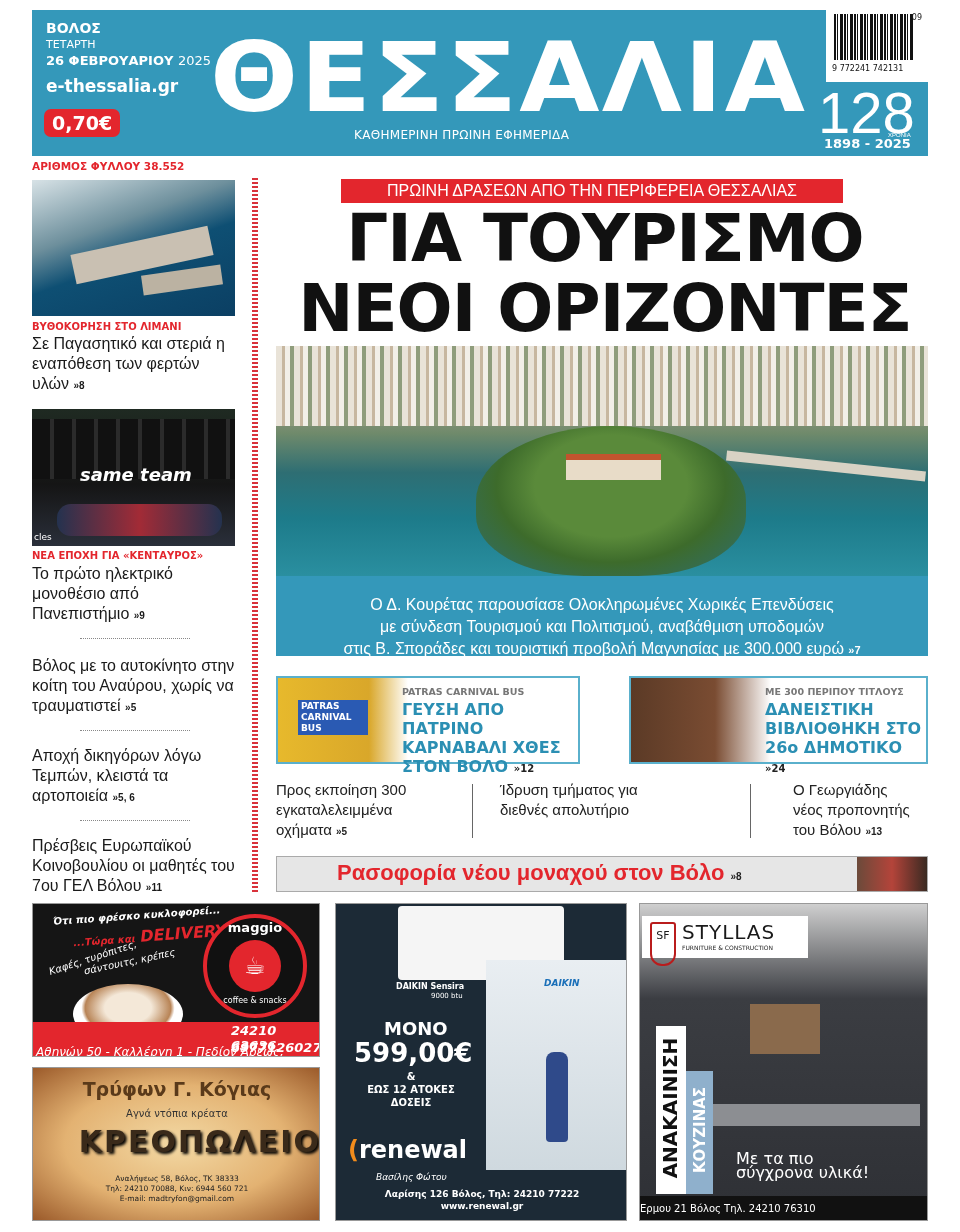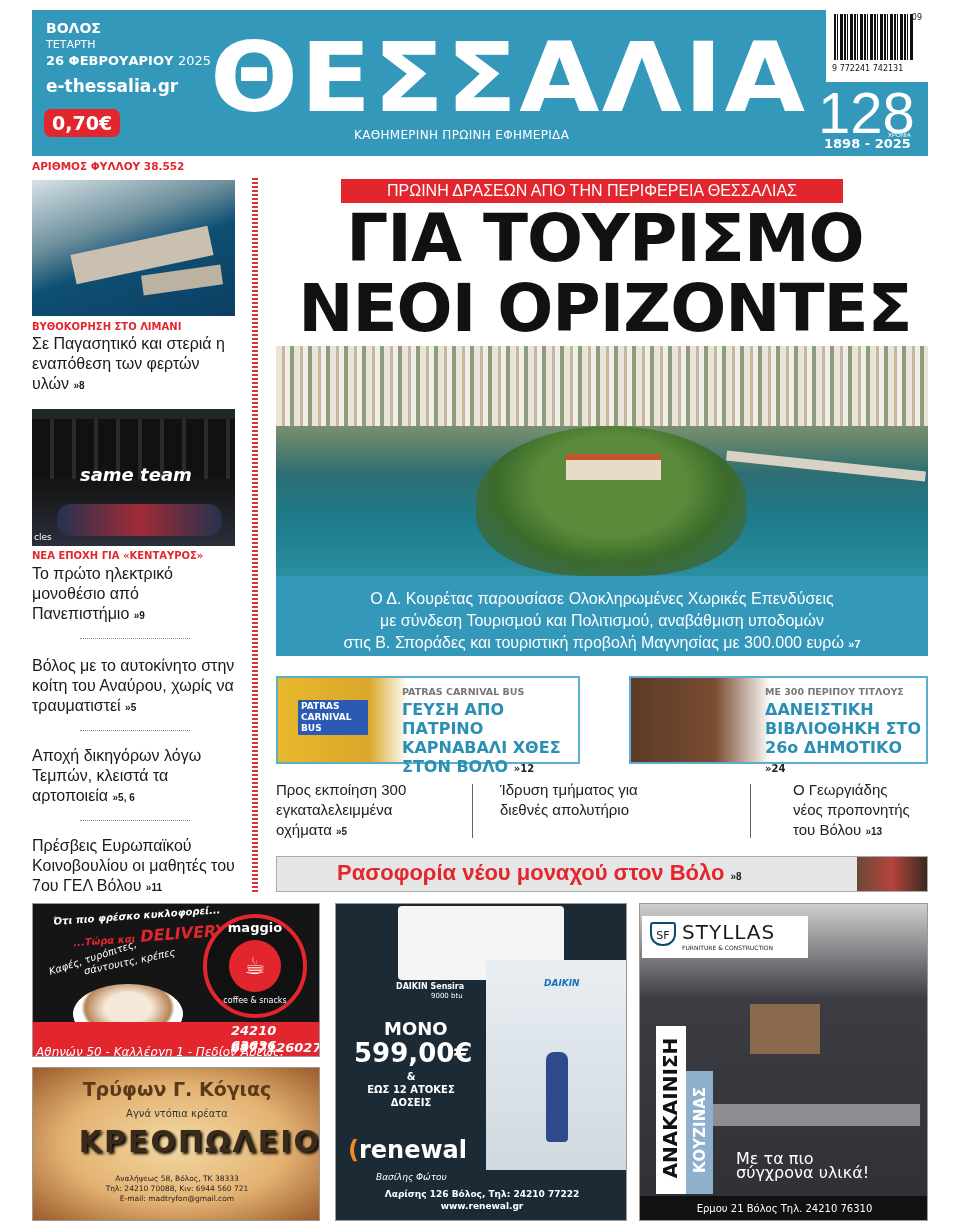--- a/index.html
+++ b/index.html
@@ -30,21 +30,21 @@
 .ref{font-size:10px;font-weight:bold}
 .dots{left:80px;width:110px;height:2px;border-top:1px dotted #888}
 .vrule{left:252px;top:178px;width:6px;height:715px;background:repeating-linear-gradient(180deg,#d9323b 0 2px,#fff 2px 4px)}
 
 .redbar{left:341px;top:179px;width:502px;height:24px;background:#e3262d;color:#fff;font-size:16px;text-align:center;line-height:24px;font-family:"Liberation Sans",sans-serif}
 .headline{left:280px;top:204px;width:650px;text-align:center;font-size:66px;line-height:70px;font-weight:bold;color:#111;font-family:"DejaVu Sans",sans-serif;letter-spacing:-1px}
 .mainphoto{left:276px;top:346px;width:652px;height:230px;background:linear-gradient(180deg,#c9d7d9 0%,#a99c8c 20%,#6f8a6b 38%,#2e6e73 55%,#1d7b8a 75%,#2a8fa0 100%)}
 .island{position:absolute;left:200px;top:80px;width:270px;height:150px;border-radius:50% 50% 40% 40%;background:radial-gradient(ellipse at 50% 40%,#5a8a3a 0 40%,#3d6b2b 60%,#2e6e73 100%)}
 .house{position:absolute;left:290px;top:108px;width:95px;height:26px;background:#e8dcc8;border-top:6px solid #c2542e}
 .town{position:absolute;left:0;top:0;width:652px;height:80px;background:repeating-linear-gradient(90deg,#e9e3d8 0 6px,#c7b7a0 6px 9px,#f2efe8 9px 14px,#8f9d7c 14px 18px)}
-.caption{left:276px;top:576px;width:652px;height:80px;background:#3498ba;color:#fff;text-align:center;font-size:16px;line-height:22px;padding-top:12px;font-family:"Liberation Sans",sans-serif}
+.caption{left:276px;top:576px;width:652px;height:80px;background:#3498ba;color:#fff;text-align:center;font-size:16px;line-height:22px;padding-top:18px;font-family:"Liberation Sans",sans-serif}
 .promo{top:676px;height:88px;border:2px solid #5ab0cc;background:#fff}
 .promo .pimg{position:absolute;left:0;top:0;height:100%}
 .promo .pkick{position:absolute;color:#777;font-size:9.5px;font-weight:bold}
 .promo .ptitle{position:absolute;color:#2b8fb3;font-size:16px;line-height:19px;font-weight:bold}
 .brief{top:780px;font-size:15px;line-height:20px;font-family:"Liberation Sans",sans-serif;color:#222}
 .bsep{top:784px;width:1px;height:54px;background:#666}
 .rason{left:276px;top:856px;width:652px;height:36px;background:#e6e6e6;border:1px solid #aaa}
 .rason .t{position:absolute;left:60px;top:3px;color:#e3262d;font-size:22px;font-weight:bold;font-family:"Liberation Sans",sans-serif}
 .rason .ph{position:absolute;right:0;top:0;width:70px;height:34px;background:linear-gradient(90deg,#6b4a3a,#b4443a,#3a2a22)}
 
@@ -202,30 +202,30 @@
   <div style="position:absolute;left:12px;top:232px;color:#fff;font-size:24px;font-weight:bold"><span style="color:#f28c1c">(</span><span>renewal</span></div>
   <div style="position:absolute;left:40px;top:268px;color:#fff;font-size:9px;font-style:italic">Βασίλης Φώτου</div>
   <div style="position:absolute;left:0;top:284px;width:292px;text-align:center;color:#fff;font-size:9px;font-weight:bold;line-height:12px">
     <div>Λαρίσης 126 Βόλος, Τηλ: 24210 77222</div>
     <div>www.renewal.gr</div>
   </div>
 </div>
 
 <div class="abs ad" style="left:639px;top:903px;width:289px;height:318px;background:linear-gradient(180deg,#cfcfcf 0%,#3b3d42 30%,#2e3035 100%)">
   <div style="position:absolute;left:2px;top:12px;width:166px;height:42px;background:#fff">
-    <div style="position:absolute;left:8px;top:6px;width:26px;height:24px;border:2px solid #0c4a6e;border-radius:3px 3px 12px 12px;font-size:11px;text-align:center;line-height:24px">SF</div>
+    <div style="position:absolute;left:8px;top:6px;width:26px;height:44px;border:2px solid #b91c1c;border-radius:3px 3px 12px 12px;font-size:11px;text-align:center;line-height:24px">SF</div>
     <div style="position:absolute;left:40px;top:4px;font-size:20px;letter-spacing:1px">STYLLAS</div>
     <div style="position:absolute;left:40px;top:28px;font-size:6px">FURNITURE &amp; CONSTRUCTION</div>
   </div>
   <div style="position:absolute;left:110px;top:100px;width:70px;height:50px;background:#8a6a4c"></div>
   <div style="position:absolute;left:70px;top:200px;width:210px;height:22px;background:#8c8e92"></div>
   <div style="position:absolute;left:16px;top:122px;width:30px;height:168px;background:#fff">
     <div style="position:absolute;left:-70px;top:70px;width:168px;transform:rotate(-90deg);text-align:center;font-size:20px;font-weight:bold;color:#111">ΑΝΑΚΑΙΝΙΣΗ</div>
   </div>
   <div style="position:absolute;left:46px;top:167px;width:27px;height:123px;background:#8fb0cc">
     <div style="position:absolute;left:-48px;top:50px;width:123px;transform:rotate(-90deg);text-align:center;font-size:15px;color:#fff;font-weight:bold">ΚΟΥΖΙΝΑΣ</div>
   </div>
   <div style="position:absolute;left:96px;top:248px;color:#fff;font-size:16px;line-height:14px">
     <div>Με τα πιο</div>
     <div>σύγχρονα υλικά!</div>
   </div>
-  <div style="position:absolute;left:0;top:292px;width:289px;height:26px;background:#111;color:#fff;text-align:center;font-size:10px;line-height:26px">Ερμου 21 Βόλος Τηλ. 24210 76310</div>
+  <div style="position:absolute;left:0;top:292px;width:289px;height:26px;background:#111;color:#fff;font-size:10px;line-height:26px">Ερμου 21 Βόλος Τηλ. 24210 76310</div>
 </div>
 
 </body></html>

